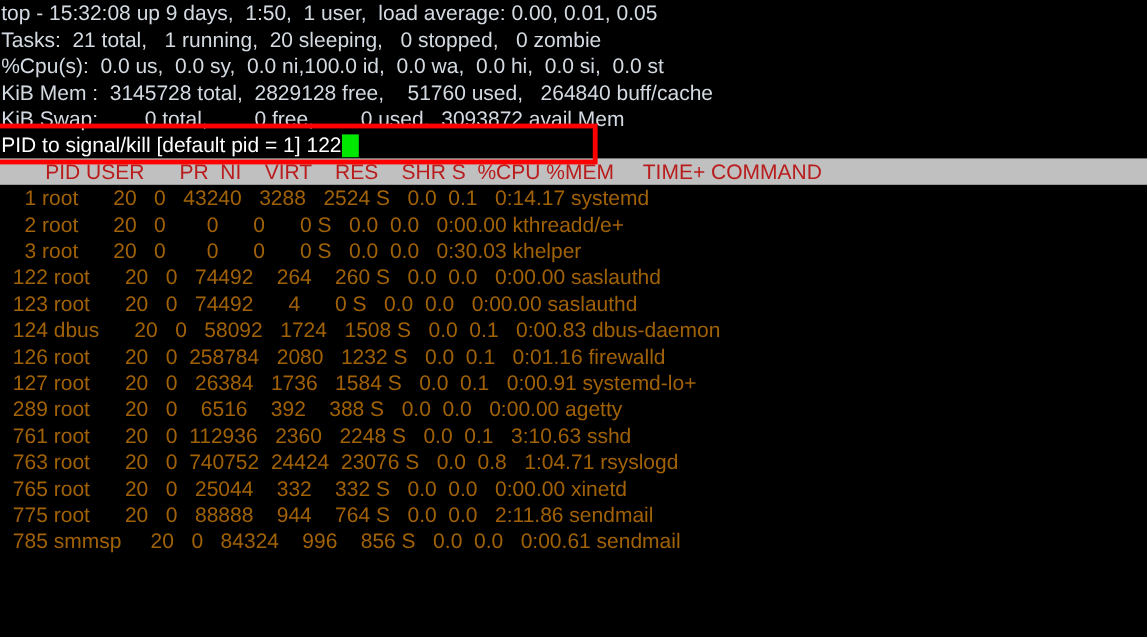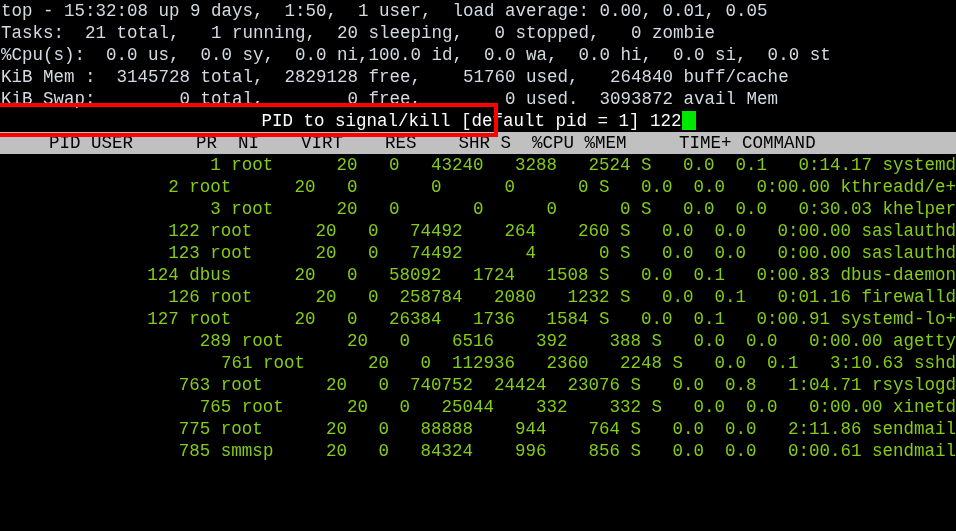--- a/index.html
+++ b/index.html
@@ -6,47 +6,47 @@
     margin: 0;
     padding: 0;
     background: #000000;
   }
   #screen {
     position: relative;
     width: 956px;
     height: 531px;
     background: #000000;
     overflow: hidden;
-    font-family: Liberation Mono, monospace;
+    font-family: Liberation Sans, sans-serif;
     font-size: 17.5px;
     line-height: 22px;
     letter-spacing: 0px;
   }
   .term {
     position: absolute;
     top: 0;
     left: 0;
     width: 956px;
   }
   .line {
     height: 22px;
     white-space: pre;
     color: #cfd6de;
     padding-left: 1px;
     font-variant-ligatures: none;
     overflow: hidden;
   }
   .line.summary { color: #d3dae1; }
-  .line.prompt  { color: #ffffff; text-align: center; }
+  .line.prompt  { color: #ffffff; }
   .line.colhdr {
     background: #c0c0c0;
-    color: #000000;
+    color: #b91c1c;
     padding-left: 28px;
   }
-  .line.proc { color: #84cc16; text-align: right; }
+  .line.proc { color: #a16207; }
 
   
   .cursor {
     display: inline-block;
     width: 14px;
     height: 19px;
     vertical-align: -4px;
     background: #00e800;
   }
 

